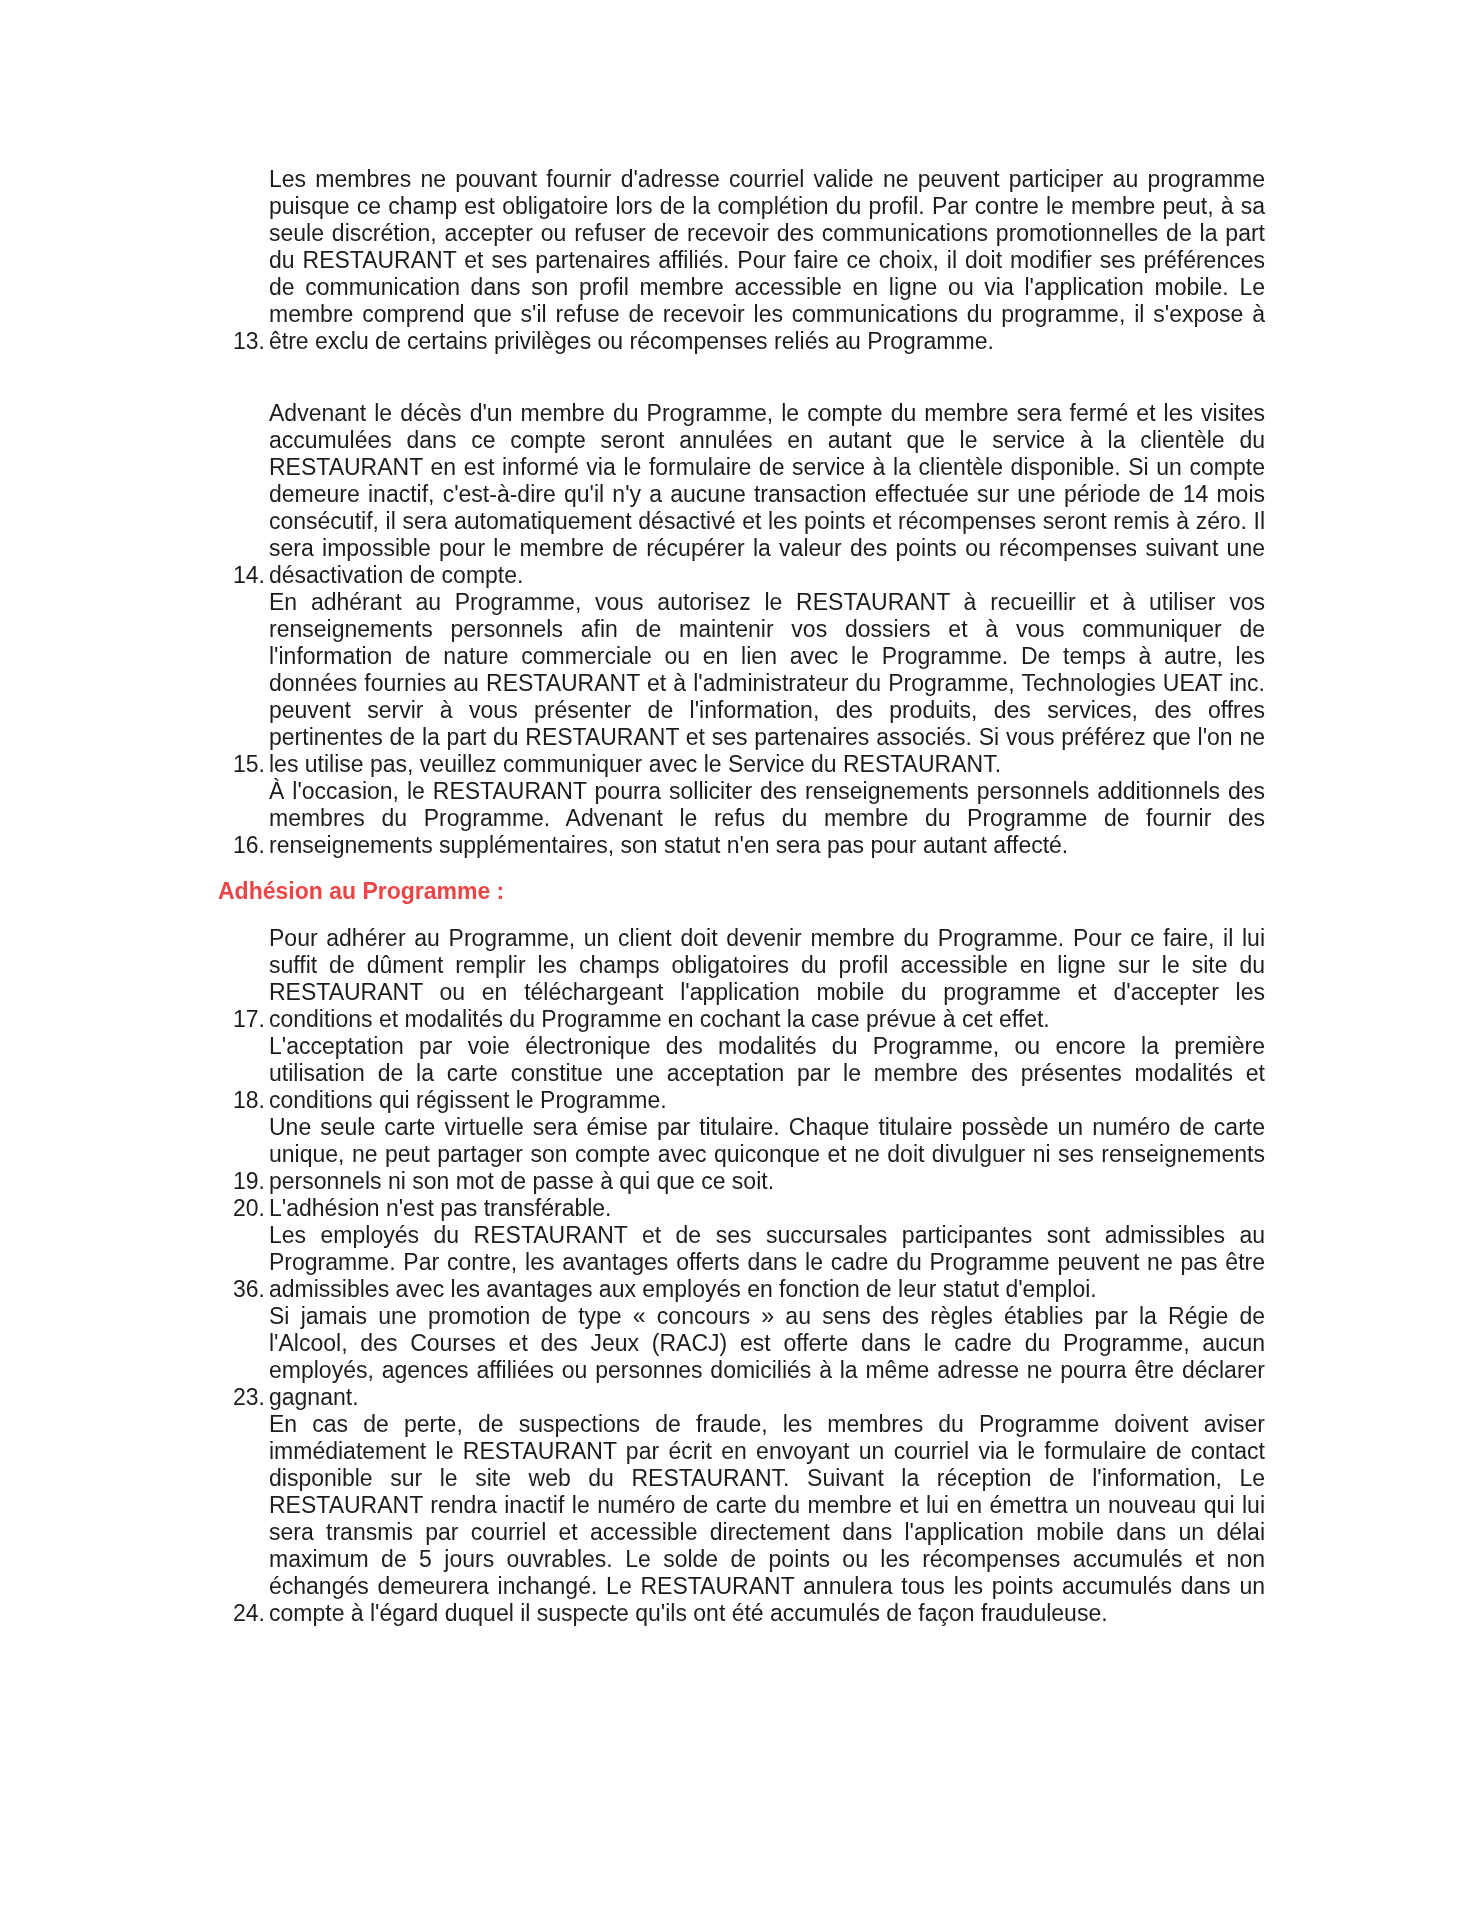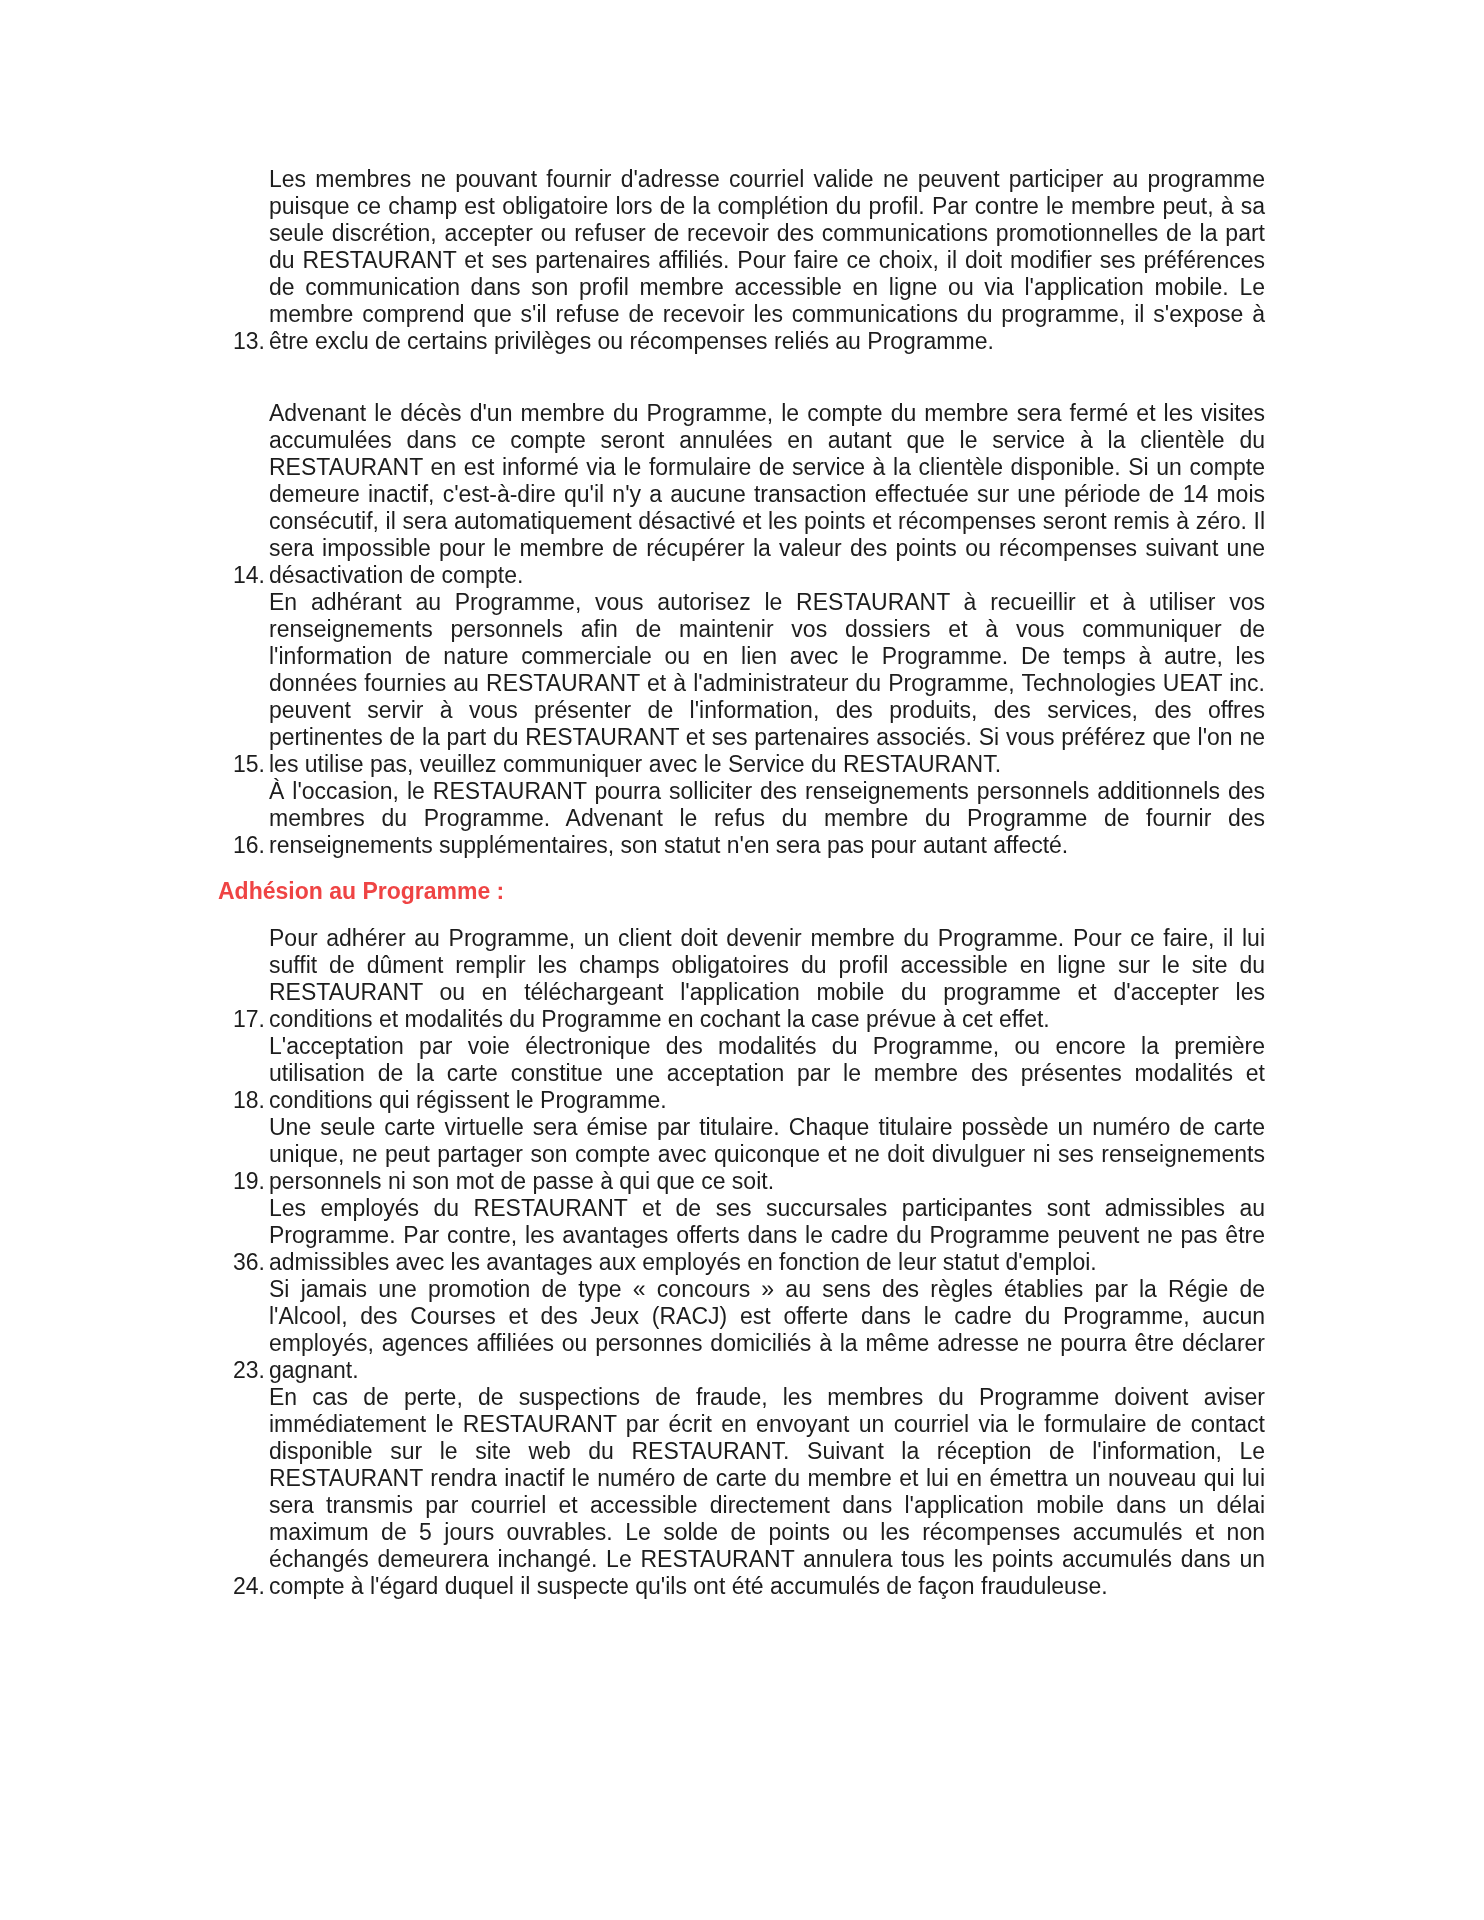--- a/index.html
+++ b/index.html
@@ -88,20 +88,24 @@
   <div class="item">
     <span class="num">18.</span>
     <span class="txt">L'acceptation par voie électronique des modalités du Programme, ou encore la première utilisation de la carte constitue une acceptation par le membre des présentes modalités et conditions qui régissent le Programme.</span>
   </div>
 
   <div class="item">
     <span class="num">19.</span>
     <span class="txt">Une seule carte virtuelle sera émise par titulaire. Chaque titulaire possède un numéro de carte unique, ne peut partager son compte avec quiconque et ne doit divulguer ni ses renseignements personnels ni son mot de passe à qui que ce soit.</span>
   </div>
 
+  <div class="item">
+    <span class="num">20.</span>
+    <span class="txt">L'adhésion n'est pas transférable.</span>
+  </div>
 
 
   <div class="item">
     <span class="num">36.</span>
     <span class="txt">Les employés du RESTAURANT et de ses succursales participantes sont admissibles au Programme. Par contre, les avantages offerts dans le cadre du Programme peuvent ne pas être admissibles avec les avantages aux employés en fonction de leur statut d'emploi.</span>
   </div>
 
   <div class="item">
     <span class="num">23.</span>
     <span class="txt">Si jamais une promotion de type « concours » au sens des règles établies par la Régie de l'Alcool, des Courses et des Jeux (RACJ) est offerte dans le cadre du Programme, aucun employés, agences affiliées ou personnes domiciliés à la même adresse ne pourra être déclarer gagnant.</span>

